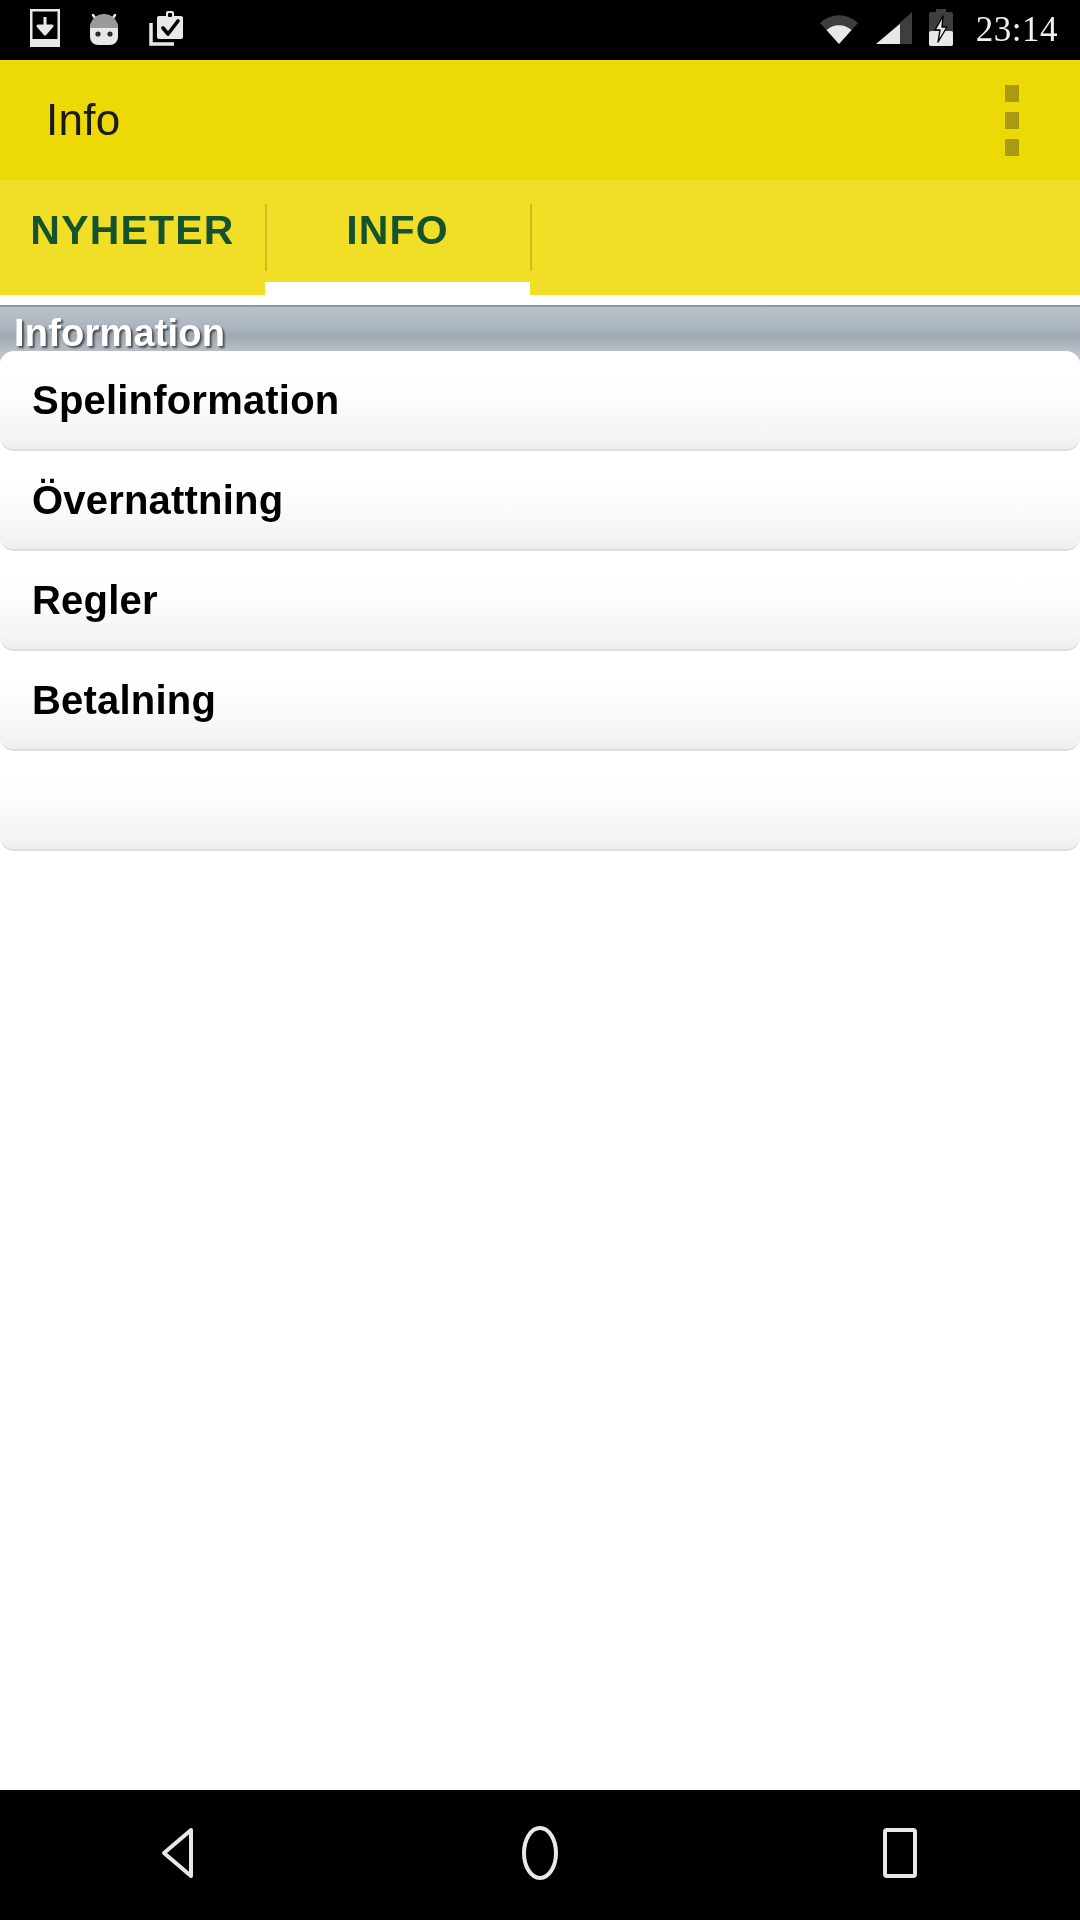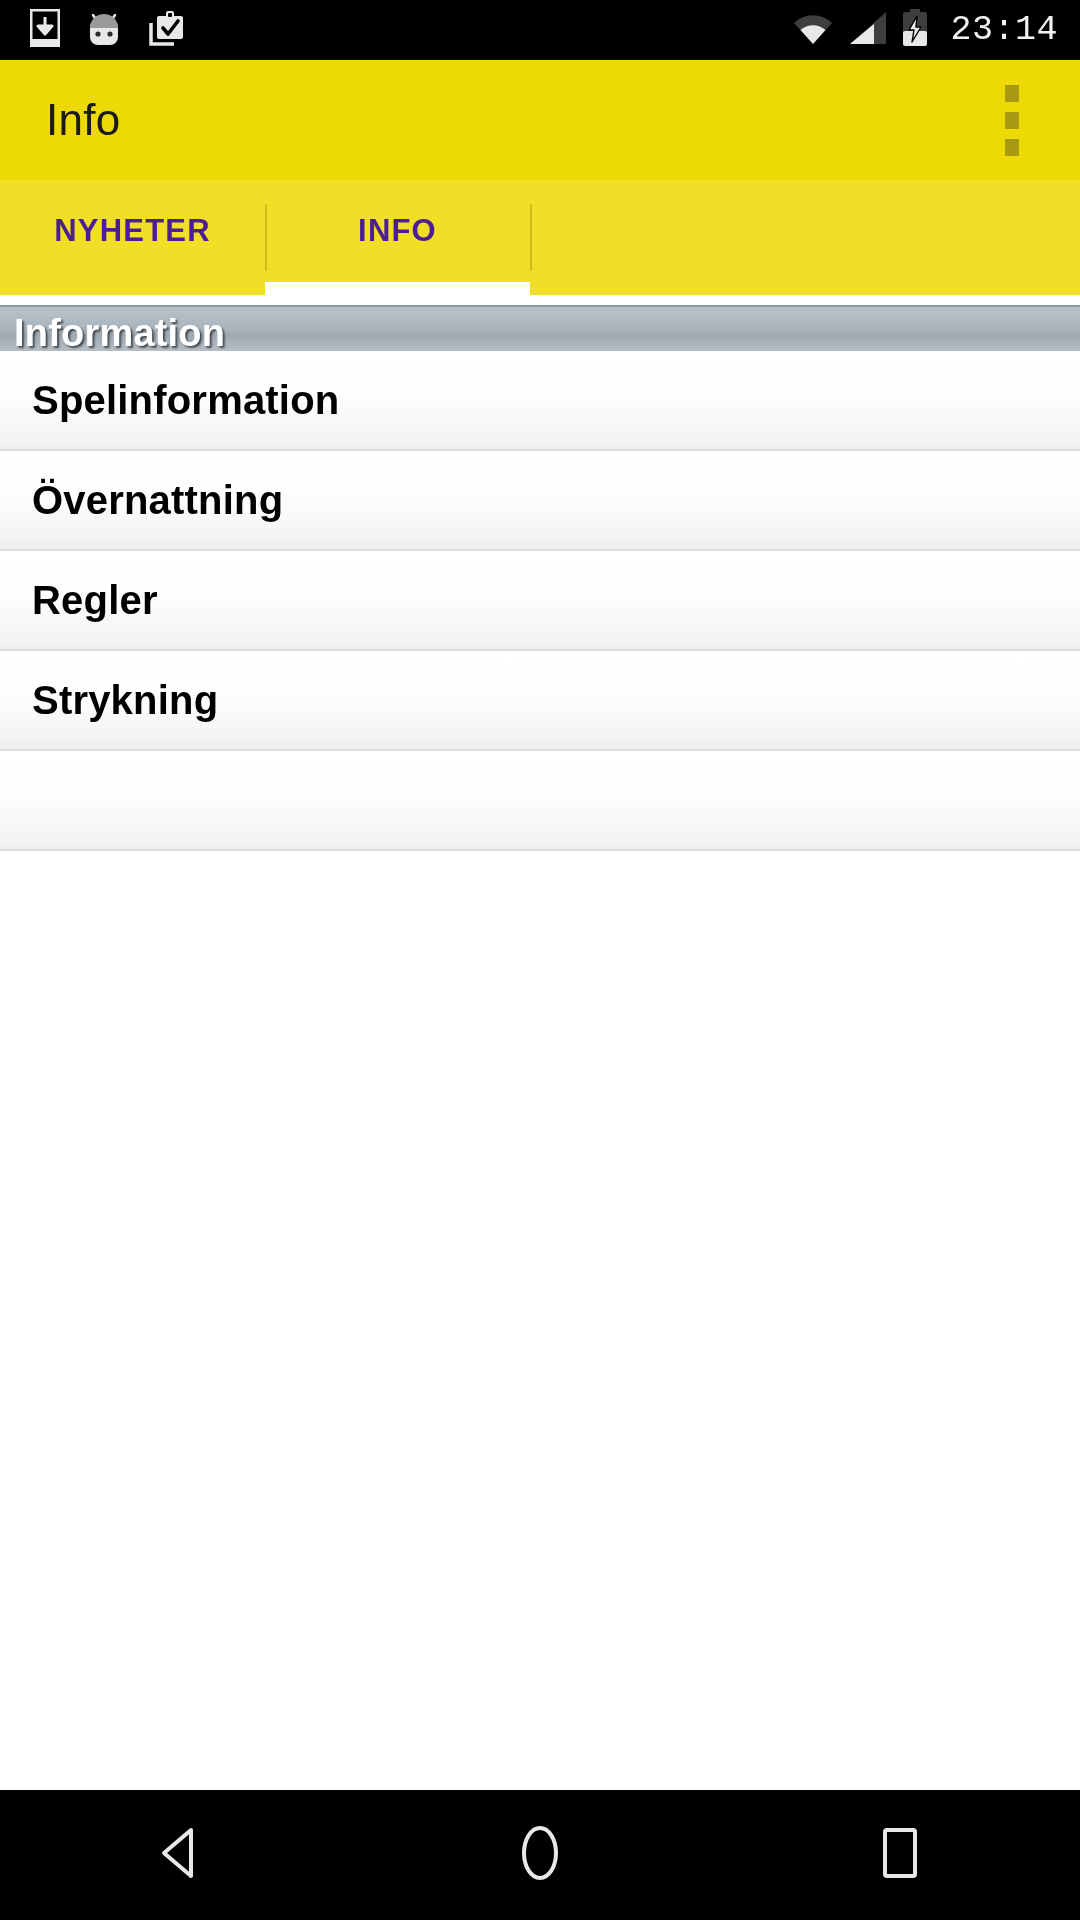--- a/index.html
+++ b/index.html
@@ -15,21 +15,21 @@
   #status-bar{
     position:absolute; top:0; left:0; width:1080px; height:60px;
     background:#000000;
     display:flex; align-items:center;
   }
   .sb-left{ display:flex; align-items:center; gap:26px; padding-left:30px; }
   .sb-right{ margin-left:auto; display:flex; align-items:center; gap:14px; padding-right:22px;}
   .sb-icon{ display:block; }
   #status-time{
     color:#f1f1f1; font-size:35px; letter-spacing:0.5px;
-    font-family:Liberation Mono, monospace;
+    font-family:Liberation Serif, serif;
     padding-left:8px;
   }
 
   
   #action-bar{
     position:absolute; top:60px; left:0; width:1080px; height:120px;
     background:#ecd905;
     display:flex; align-items:center;
   }
   #action-bar-title{
@@ -51,21 +51,21 @@
     display:flex; align-items:stretch; overflow:hidden;
   }
   .tab{
     position:relative;
     flex:0 0 265px;
     display:flex; align-items:center; justify-content:center;
     cursor:pointer;
     padding-bottom:14px;
   }
   .tab .tab-label{
-    color:#4c1d95; font-size:31px; font-weight:700; letter-spacing:1.2px;
+    color:#14532d; font-size:41px; font-weight:700; letter-spacing:1.2px;
   }
   .tab + .tab::before{
     content:""; position:absolute; left:0; top:24px; bottom:24px;
     width:2px; background:rgba(140,125,10,0.35);
   }
   .tab .tab-indicator{
     position:absolute; left:0; right:0; bottom:0; height:13px;
     background:transparent;
   }
   .tab.active .tab-indicator{ background:#ffffff; }
@@ -88,20 +88,21 @@
   #info-list{
     position:absolute; top:351px; left:0; width:1080px;
   }
   .list-item{
     position:relative;
     height:100px;
     background:linear-gradient(to bottom,#ffffff 0%,#fefefe 42%,#f4f4f4 88%,#eeeeee 100%);
     border-bottom:2px solid #dedede;
     display:flex; align-items:center;
     cursor:pointer;
+    border-radius:14px;
   }
   .list-item .item-label{
     color:#000000; font-size:40px; font-weight:700;
     padding-left:32px; letter-spacing:0.2px;
   }
   .list-item.empty .item-label{ font-size:0; }
 
   
   #list-filler{
     position:absolute; left:0; top:1171px; width:1080px; bottom:130px;
@@ -228,21 +229,21 @@
 
   <div class="list-item">
     <span class="item-label">Övernattning</span>
   </div>
 
   <div class="list-item">
     <span class="item-label">Regler</span>
   </div>
 
   <div class="list-item">
-    <span class="item-label">Strykning</span>
+    <span class="item-label">Betalning</span>
   </div>
 
 
 
   <div class="list-item empty">
     <span class="item-label"></span>
   </div>
 
 </div>
 

